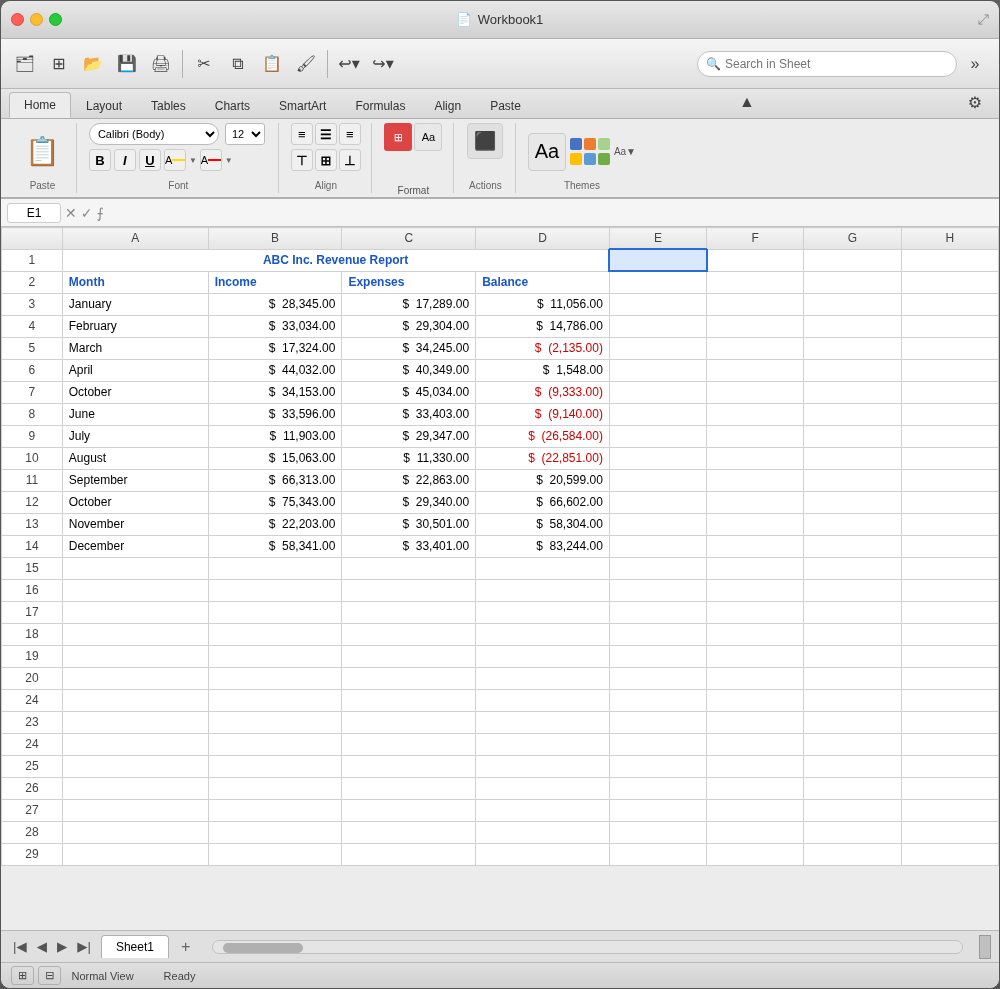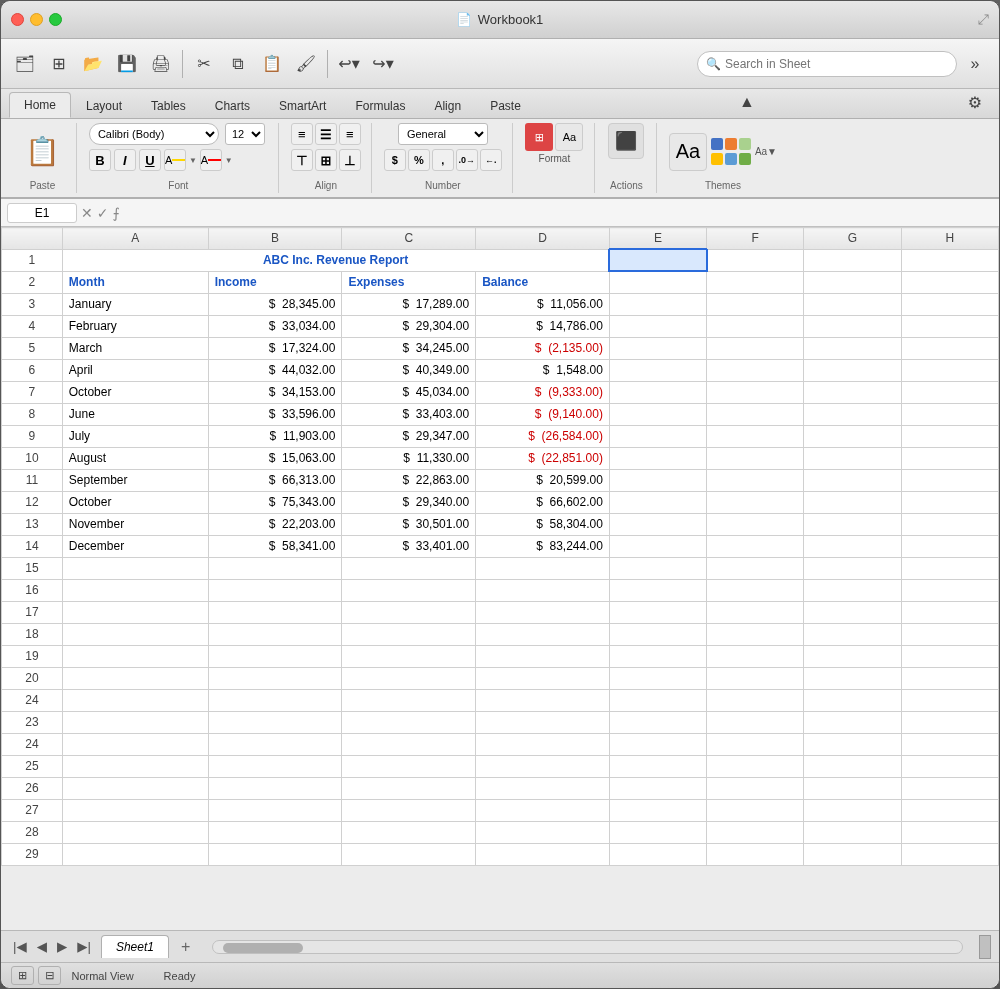--- a/index.html
+++ b/index.html
@@ -25,21 +25,21 @@
     .rtab { padding: 5px 14px; font-size: 12px; cursor: pointer; border-radius: 4px 4px 0 0; color: #333; }
     .rtab.active { background: #ececec; border: 1px solid #b8b8b8; border-bottom: 1px solid #ececec; font-weight: 500; }
     .rtab-settings { margin-left: auto; font-size: 16px; padding: 3px 8px; cursor: pointer; }
     
     .ribbon { height: 80px; background: #ececec; border-bottom: 2px solid #b0b0b0; display: flex; align-items: stretch; padding: 4px 8px; gap: 2px; }
     .rgroup { display: flex; flex-direction: column; align-items: center; border-right: 1px solid #ccc; padding: 0 10px; min-width: 50px; }
     .rgroup-content { display: flex; align-items: center; gap: 4px; flex: 1; }
     .rgroup-label { font-size: 10px; color: #666; padding-bottom: 2px; text-align: center; }
     
     .formula-bar { height: 28px; background: #f5f5f5; border-bottom: 1px solid #c0c0c0; display: flex; align-items: center; padding: 0 6px; gap: 4px; }
-    .cell-ref { width: 70px; text-align: center; font-size: 12px; border: 1px solid #ccc; border-radius: 3px; padding: 2px 4px; background: white; }
+    .cell-ref { width: 54px; text-align: center; font-size: 12px; border: 1px solid #ccc; border-radius: 3px; padding: 2px 4px; background: white; }
     .formula-input { flex: 1; border: none; background: transparent; font-size: 12px; outline: none; }
     .fb-icons { display: flex; gap: 4px; color: #666; font-size: 14px; }
     
     .sheet-area { flex: 1; overflow: hidden; display: flex; flex-direction: column; }
     .sheet-scroll { flex: 1; overflow: auto; }
     table.grid { border-collapse: collapse; width: 100%; }
     table.grid th, table.grid td { border: 1px solid #d0d0d0; font-size: 12px; white-space: nowrap; }
     
     .col-header { background: linear-gradient(180deg, #f5f5f5 0%, #e5e5e5 100%); text-align: center; font-weight: normal; color: #444; padding: 3px 6px; min-width: 50px; font-size: 11px; position: sticky; top: 0; z-index: 2; }
     .row-header { background: linear-gradient(180deg, #f5f5f5 0%, #e5e5e5 100%); text-align: center; font-weight: normal; color: #444; padding: 3px 6px; width: 40px; font-size: 11px; position: sticky; left: 0; z-index: 1; }
@@ -47,21 +47,21 @@
     table.grid td { padding: 2px 6px; background: white; height: 22px; }
     table.grid td.selected { background: #d9e8fd; border: 2px solid #2a6bdc; }
     .cell-title { color: #1a56c4; font-weight: bold; font-size: 13px; text-align: center; }
     .cell-header { color: #1a56c4; font-weight: bold; }
     .cell-num { text-align: right; }
     .cell-neg { color: #cc0000; }
     
     .sheet-tabs-bar { height: 32px; background: #e0e0e0; border-top: 1px solid #b8b8b8; display: flex; align-items: center; padding: 0 8px; gap: 6px; }
     .nav-arrows { display: flex; gap: 2px; color: #555; font-size: 12px; }
     .nav-btn { background: none; border: none; cursor: pointer; padding: 2px 4px; color: #555; }
-    .sheet-tab { padding: 4px 14px; background: white; border: 1px solid #b0b0b0; border-bottom: none; border-radius: 4px 4px 0 0; font-size: 12px; cursor: pointer; font-weight: 500; font-style: italic; }
+    .sheet-tab { padding: 4px 14px; background: white; border: 1px solid #b0b0b0; border-bottom: none; border-radius: 4px 4px 0 0; font-size: 12px; cursor: pointer; font-weight: 500; }
     .add-tab { background: none; border: none; cursor: pointer; font-size: 16px; color: #666; padding: 2px 6px; }
     .scrollbar-bottom { flex: 1; height: 14px; background: #e5e5e5; border: 1px solid #c0c0c0; border-radius: 7px; margin: 0 10px; }
     .scrollbar-thumb { width: 80px; height: 10px; background: #b0b0b0; border-radius: 5px; margin: 2px 10px; }
     
     .statusbar { height: 26px; background: linear-gradient(180deg, #e0e0e0 0%, #d0d0d0 100%); border-top: 1px solid #b8b8b8; display: flex; align-items: center; padding: 0 10px; gap: 10px; border-radius: 0 0 10px 10px; }
     .view-btns { display: flex; gap: 4px; }
     .view-btn { background: none; border: 1px solid #b0b0b0; border-radius: 3px; padding: 2px 6px; font-size: 11px; cursor: pointer; color: #444; }
     .status-text { font-size: 11px; color: #444; }
     .status-ready { font-size: 11px; color: #444; margin-left: 20px; }
     .font-row { display: flex; align-items: center; gap: 3px; }
@@ -181,45 +181,28 @@
         </div>
         <div class="align-row">
           <div class="fmt-btn">⊤</div>
           <div class="fmt-btn">⊞</div>
           <div class="fmt-btn">⊥</div>
         </div>
       </div>
       <span class="rgroup-label">Align</span>
     </div>
 
-    <div class="rgroup" style="min-width:110px;">
-      <div class="rgroup-content" style="flex-direction:column;gap:4px;">
-        <div>
-          <select class="num-select">
-            <option>General</option>
-          </select>
-        </div>
-        <div class="align-row">
-          <div class="fmt-btn" style="font-size:11px;">$</div>
-          <div class="fmt-btn" style="font-size:11px;">%</div>
-          <div class="fmt-btn" style="font-size:11px;">,</div>
-          <div class="fmt-btn" style="font-size:9px;">.0→</div>
-          <div class="fmt-btn" style="font-size:9px;">←.</div>
-        </div>
-      </div>
-      <span class="rgroup-label">Number</span>
-    </div>
 
     <div class="rgroup" style="min-width:80px;">
       <div class="rgroup-content" style="flex-direction:column;gap:2px;align-items:center;">
         <div style="display:flex;gap:2px;">
           <div style="width:28px;height:28px;background:#d44;border-radius:3px;display:flex;align-items:center;justify-content:center;color:white;font-size:11px;">⊞</div>
           <div style="width:28px;height:28px;background:#e8e8e8;border-radius:3px;border:1px solid #ccc;display:flex;align-items:center;justify-content:center;font-size:11px;">Aa</div>
         </div>
-        <div style="font-size:10px;color:#555;text-align:center;">
+        <div style="font-size:10px;color:#555;text-align:center;margin-top:32px;">
           <span>Format</span>
         </div>
       </div>
       <span class="rgroup-label"></span>
     </div>
 
     <div class="rgroup" style="min-width:60px;">
       <div class="rgroup-content" style="flex-direction:column;gap:2px;align-items:center;">
         <div style="width:36px;height:36px;background:#e0e0e0;border-radius:4px;border:1px solid #ccc;display:flex;align-items:center;justify-content:center;font-size:18px;cursor:pointer;">⬛</div>
       </div>

